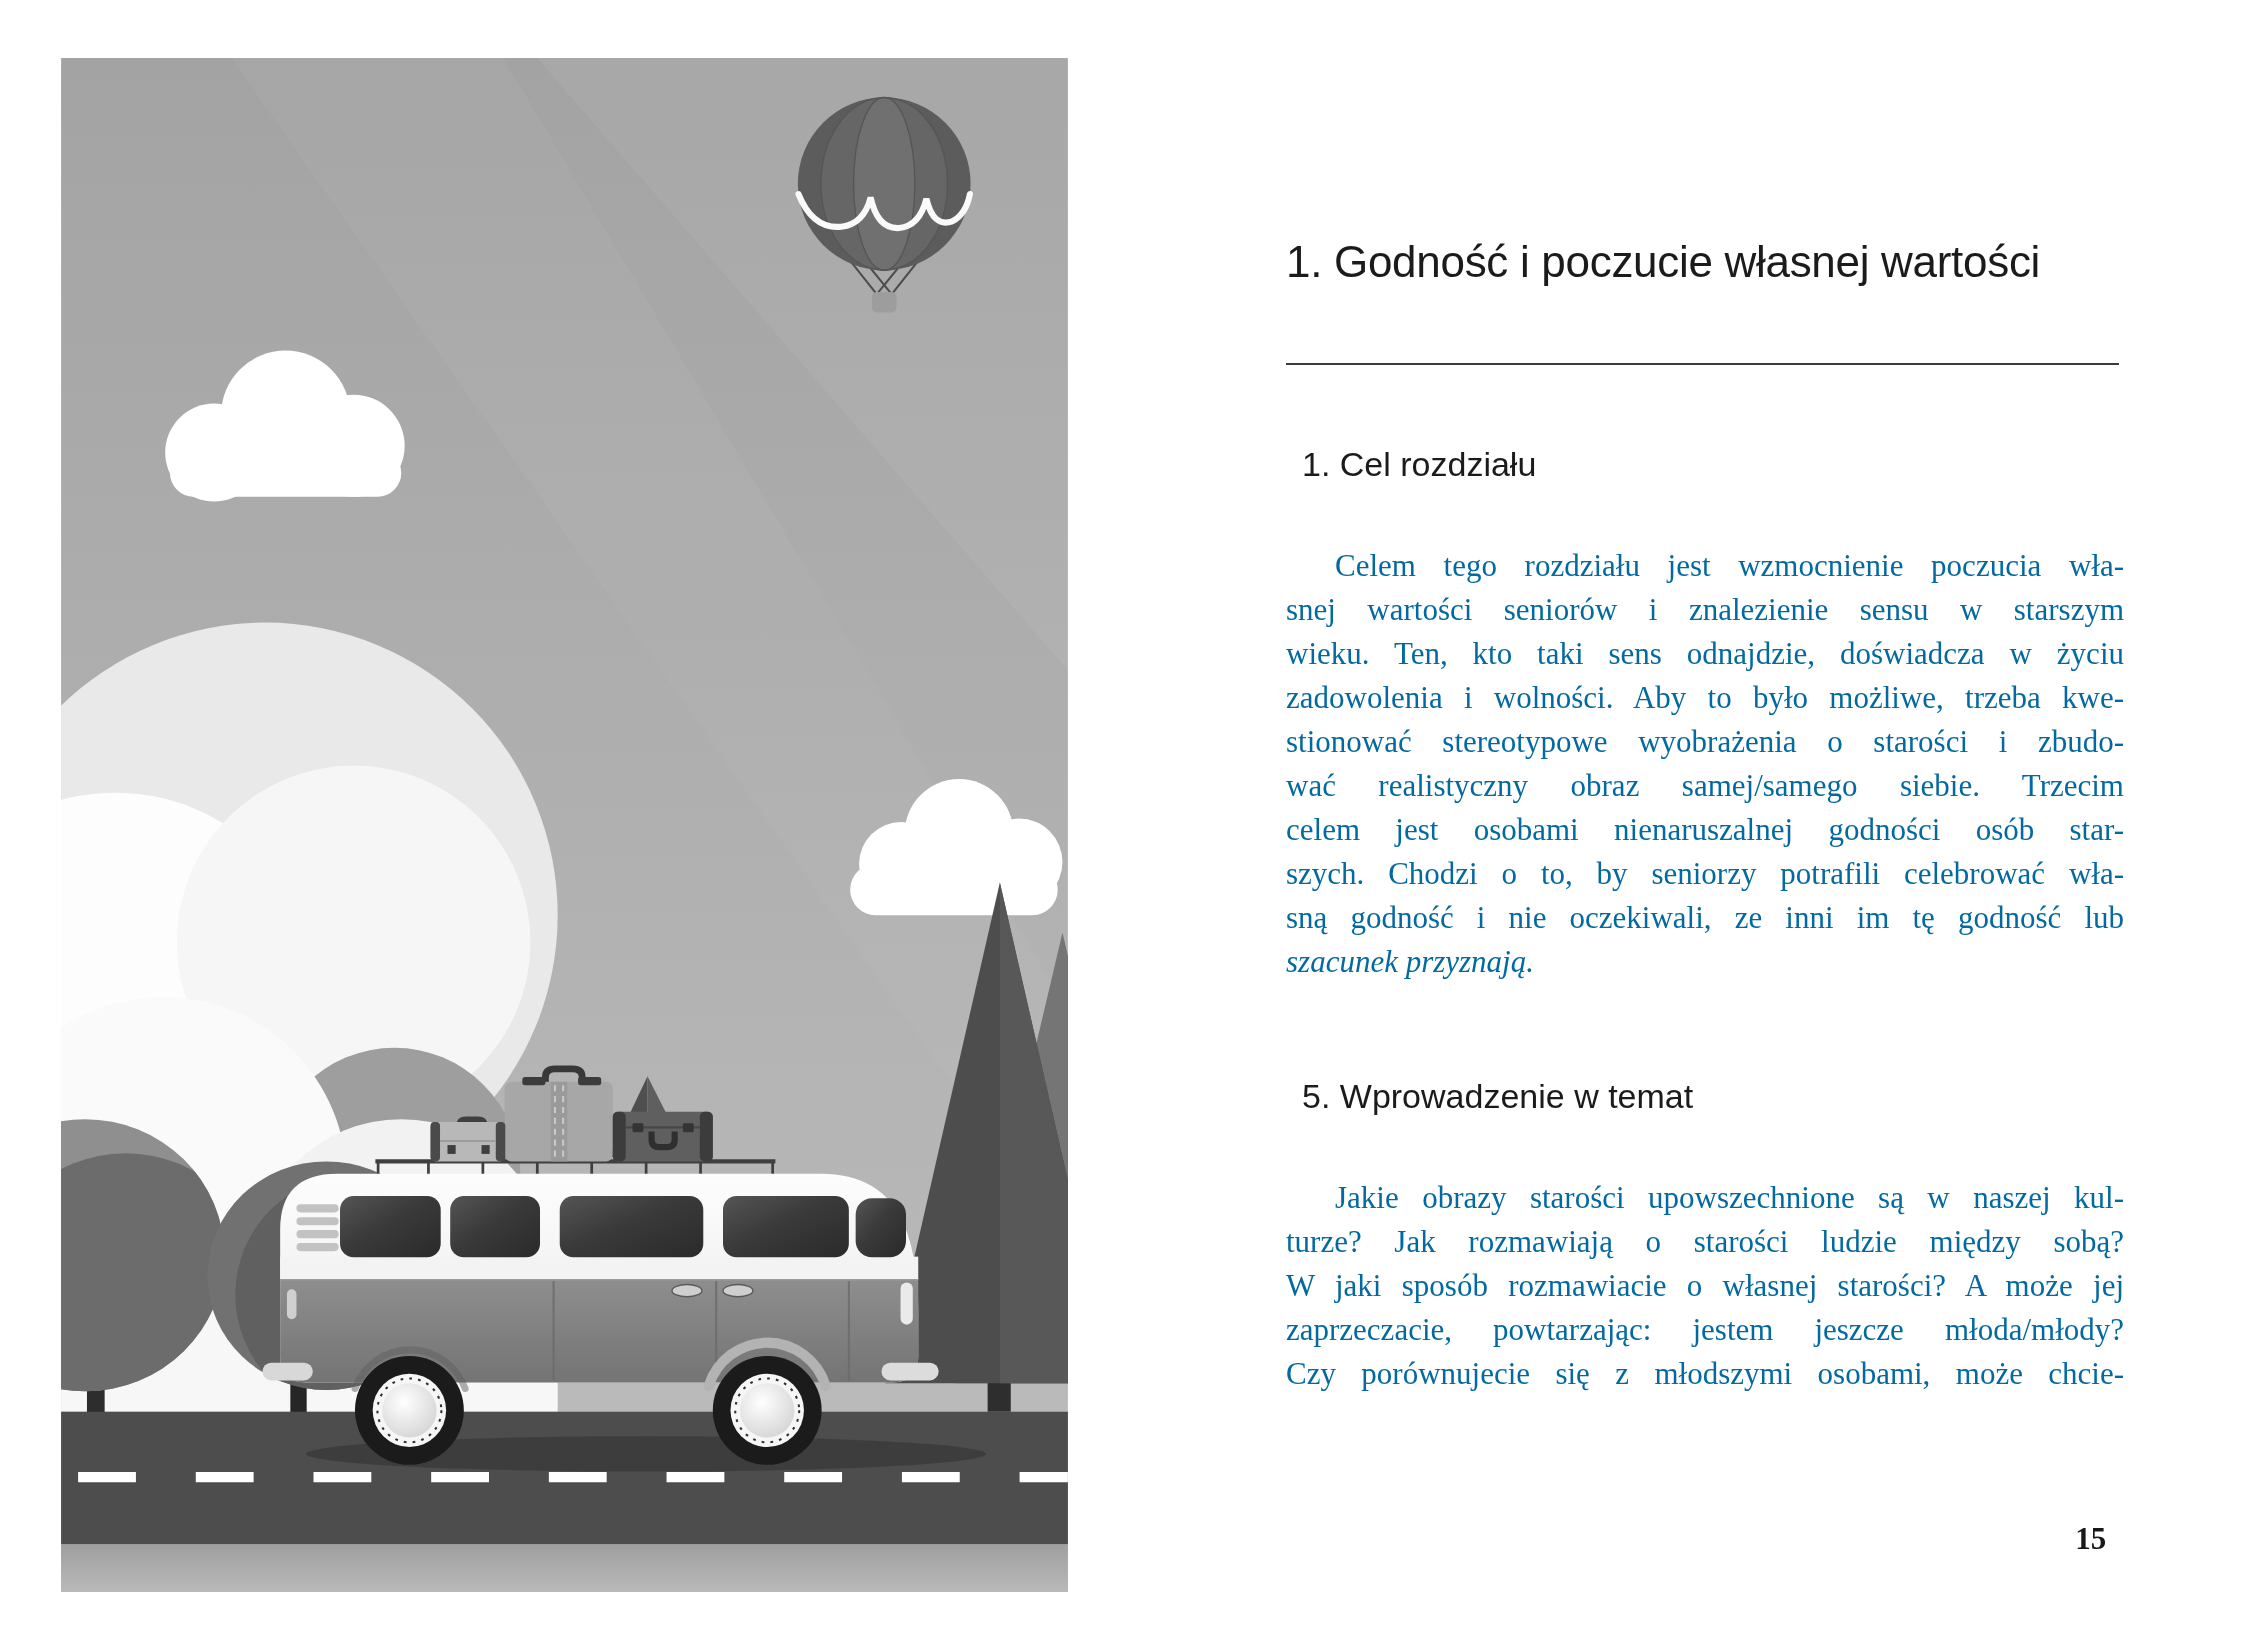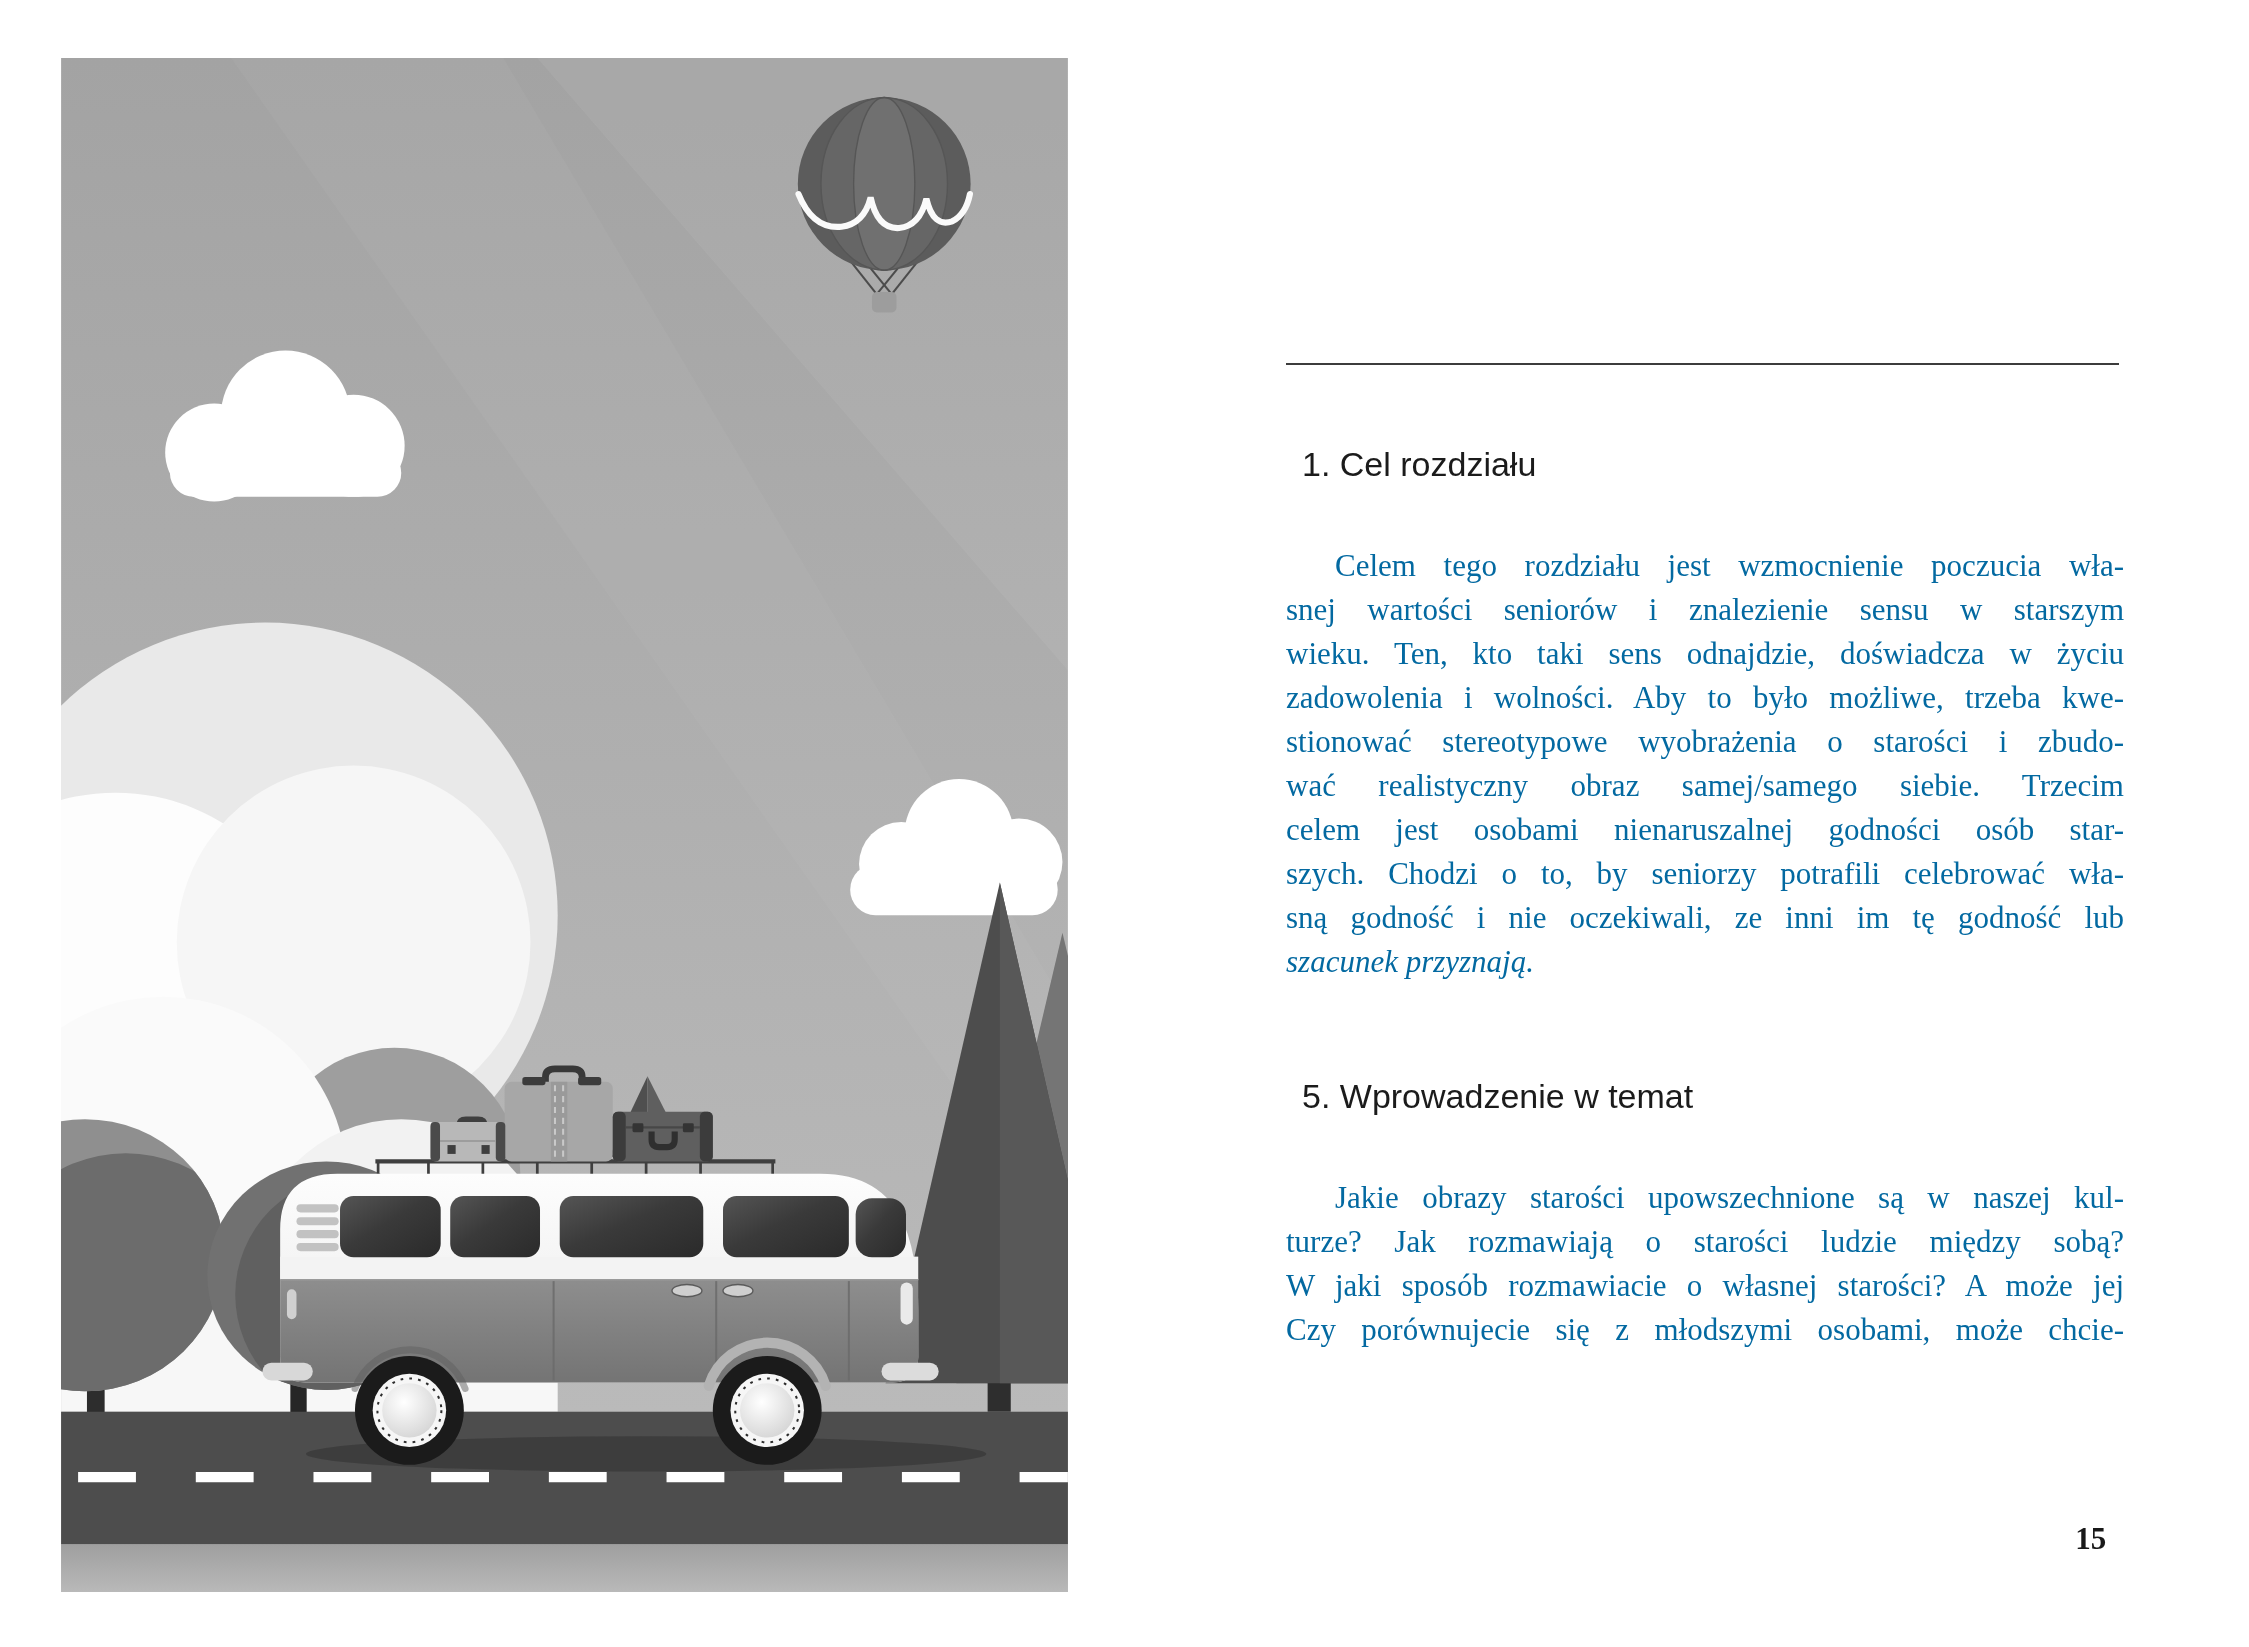--- a/index.html
+++ b/index.html
@@ -248,20 +248,21 @@
       <circle cx="1038" cy="1988" r="80" fill="#1b1b1b"></circle>
       <circle cx="1038" cy="1988" r="54" fill="#f6f6f6"></circle>
       <circle cx="1038" cy="1988" r="40" fill="url(#hubGrad)"></circle>
       <circle cx="1038" cy="1988" r="47" fill="none" stroke="#2e2e2e" stroke-width="3" stroke-dasharray="4 9"></circle>
     </g>
   </g>
 </svg>
 </div>
 
 <div class="text-page">
+  <h1 class="chapter-title">1. Godność i poczucie własnej wartości</h1>
   <hr class="title-divider">
   <div id="sections">
       <div class="section" id="section-0">
         <h2 class="section-title">1. Cel rozdziału</h2>
         <div class="para">
           <div class="line first">Celem tego rozdziału jest wzmocnienie poczucia wła-</div>
           <div class="line">snej wartości seniorów i znalezienie sensu w starszym</div>
           <div class="line">wieku. Ten, kto taki sens odnajdzie, doświadcza w życiu</div>
           <div class="line">zadowolenia i wolności. Aby to było możliwe, trzeba kwe-</div>
           <div class="line">stionować stereotypowe wyobrażenia o starości i zbudo-</div>
@@ -271,19 +272,20 @@
           <div class="line">sną godność i nie oczekiwali, ze inni im tę godność lub</div>
           <div class="line last-left">szacunek przyznają.</div>
         </div>
       </div>
       <div class="section" id="section-1">
         <h2 class="section-title">5. Wprowadzenie w temat</h2>
         <div class="para">
           <div class="line first">Jakie obrazy starości upowszechnione są w naszej kul-</div>
           <div class="line">turze? Jak rozmawiają o starości ludzie między sobą?</div>
           <div class="line">W jaki sposób rozmawiacie o własnej starości? A może jej</div>
+          <div class="line">zaprzeczacie, powtarzając: jestem jeszcze młoda/młody?</div>
           <div class="line">Czy porównujecie się z młodszymi osobami, może chcie-</div>
         </div>
       </div>
     </div>
   <div class="page-number">15</div>
 </div>
 
 
 </body></html>

